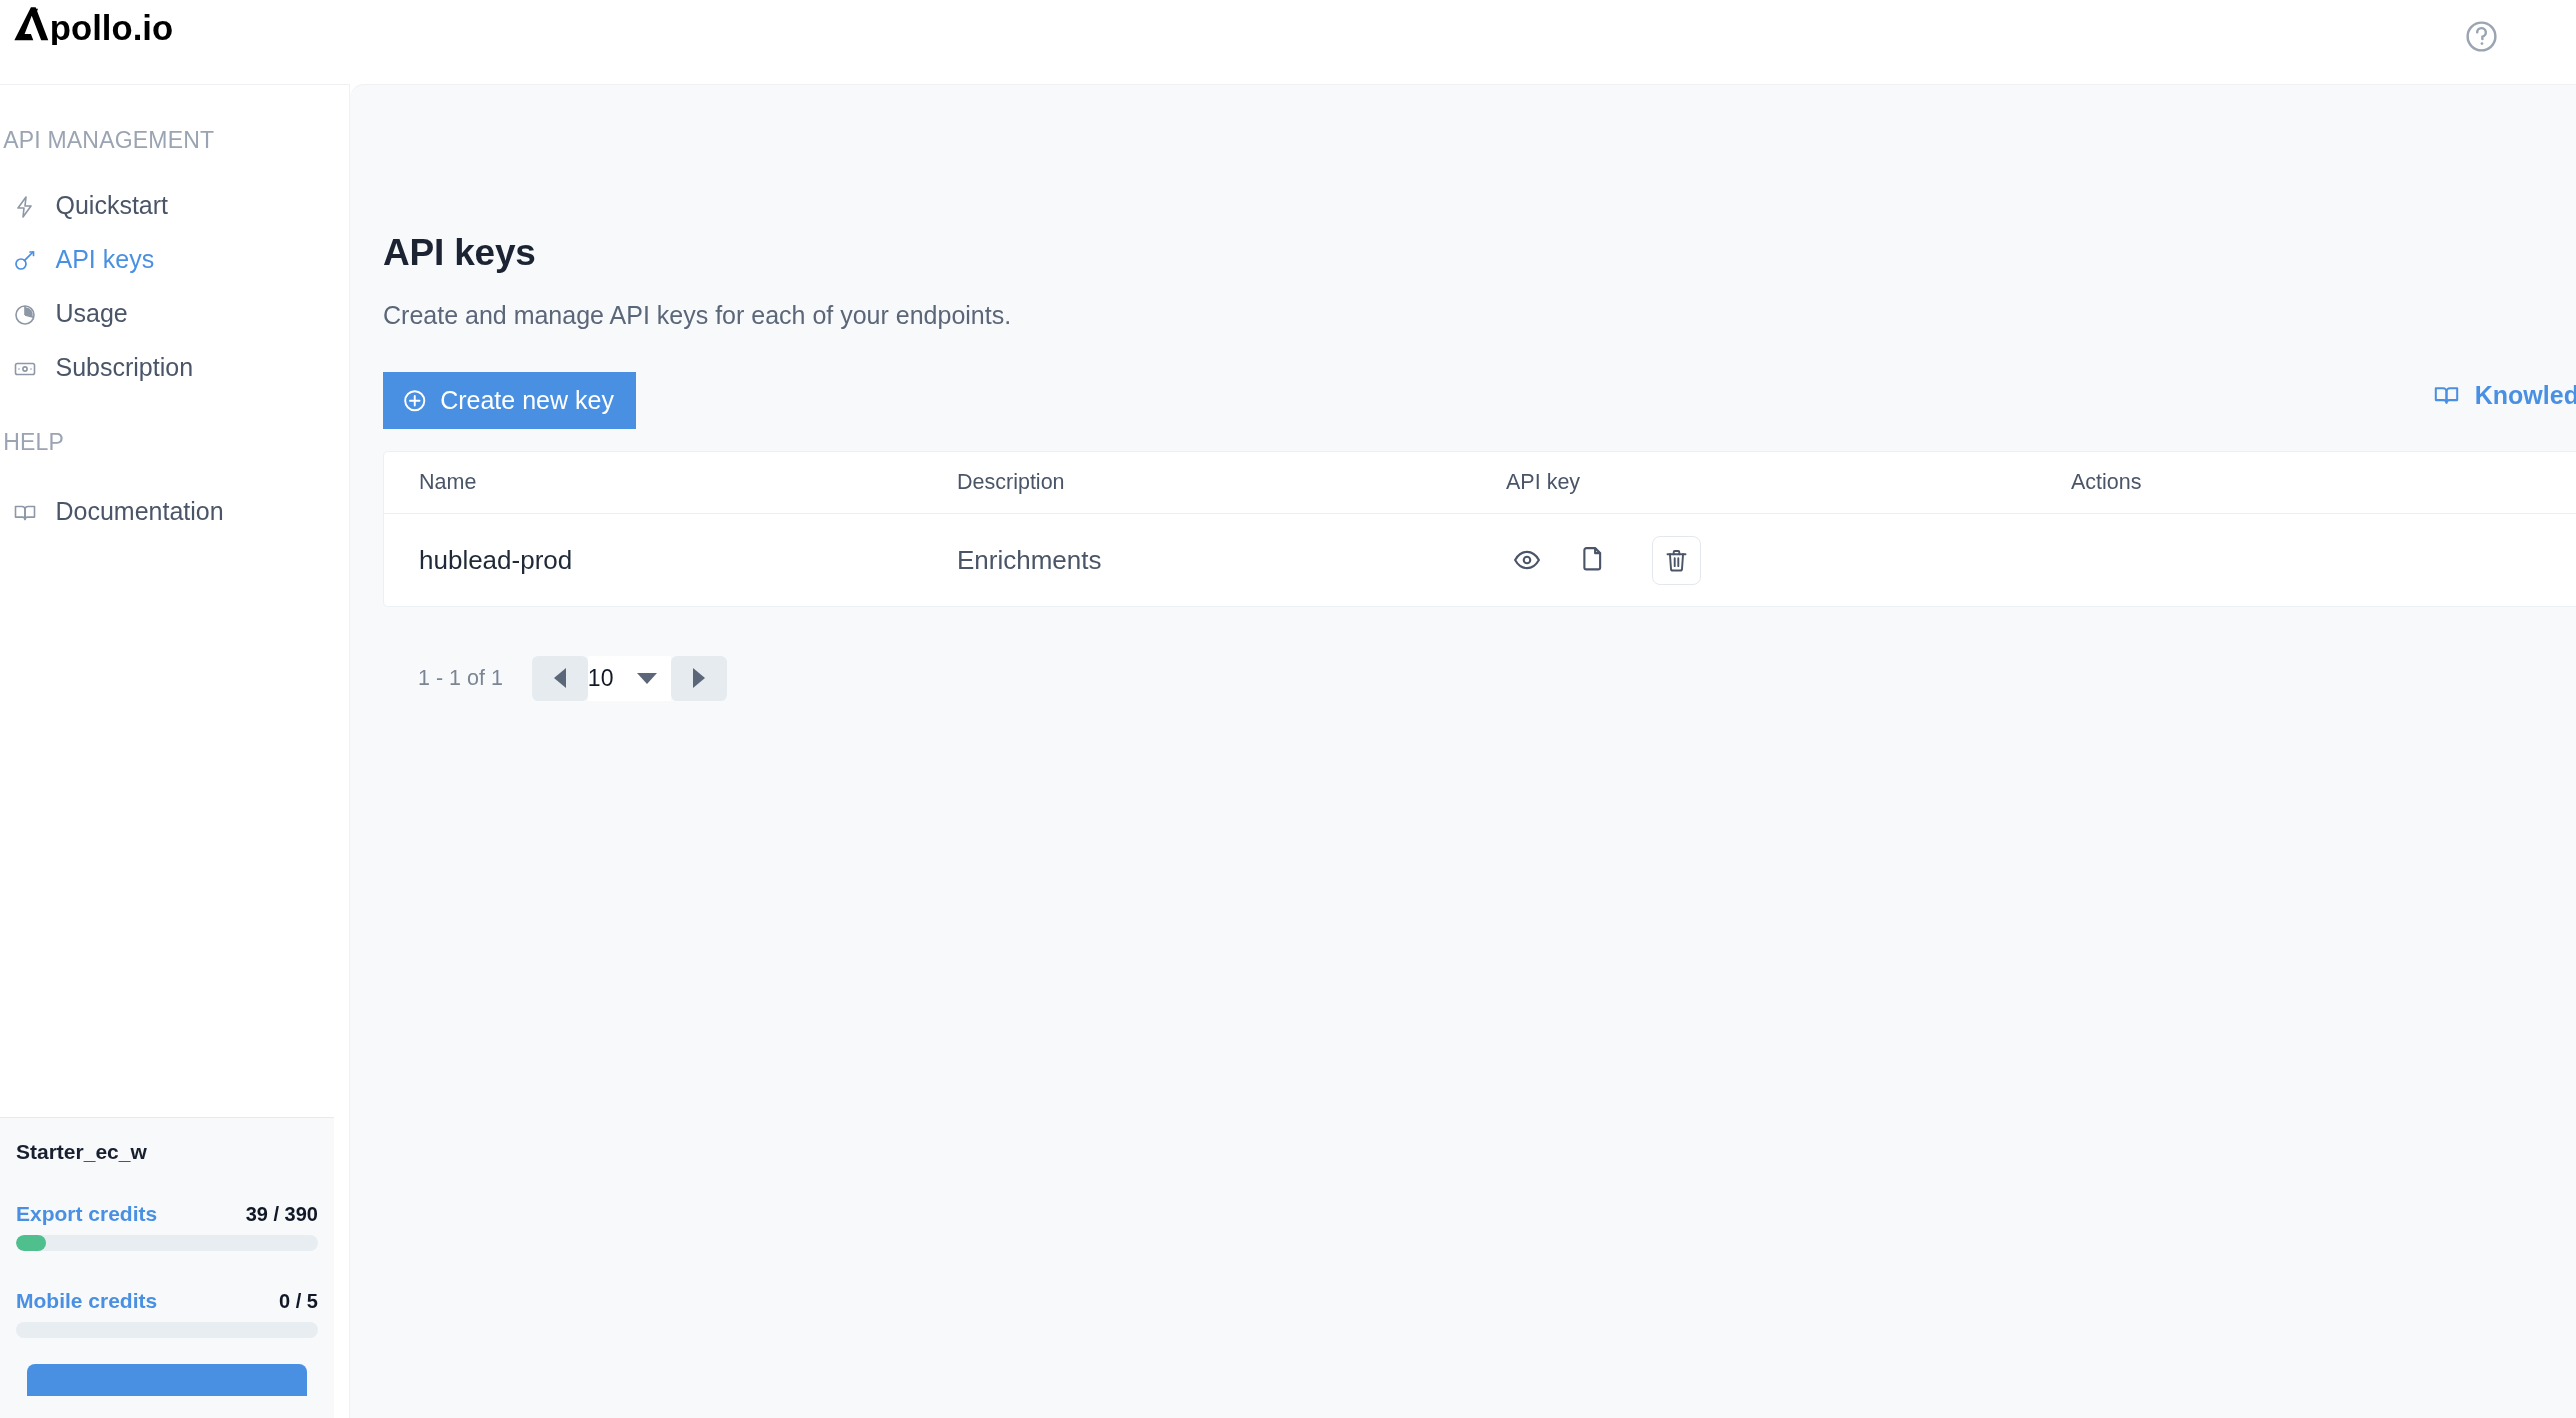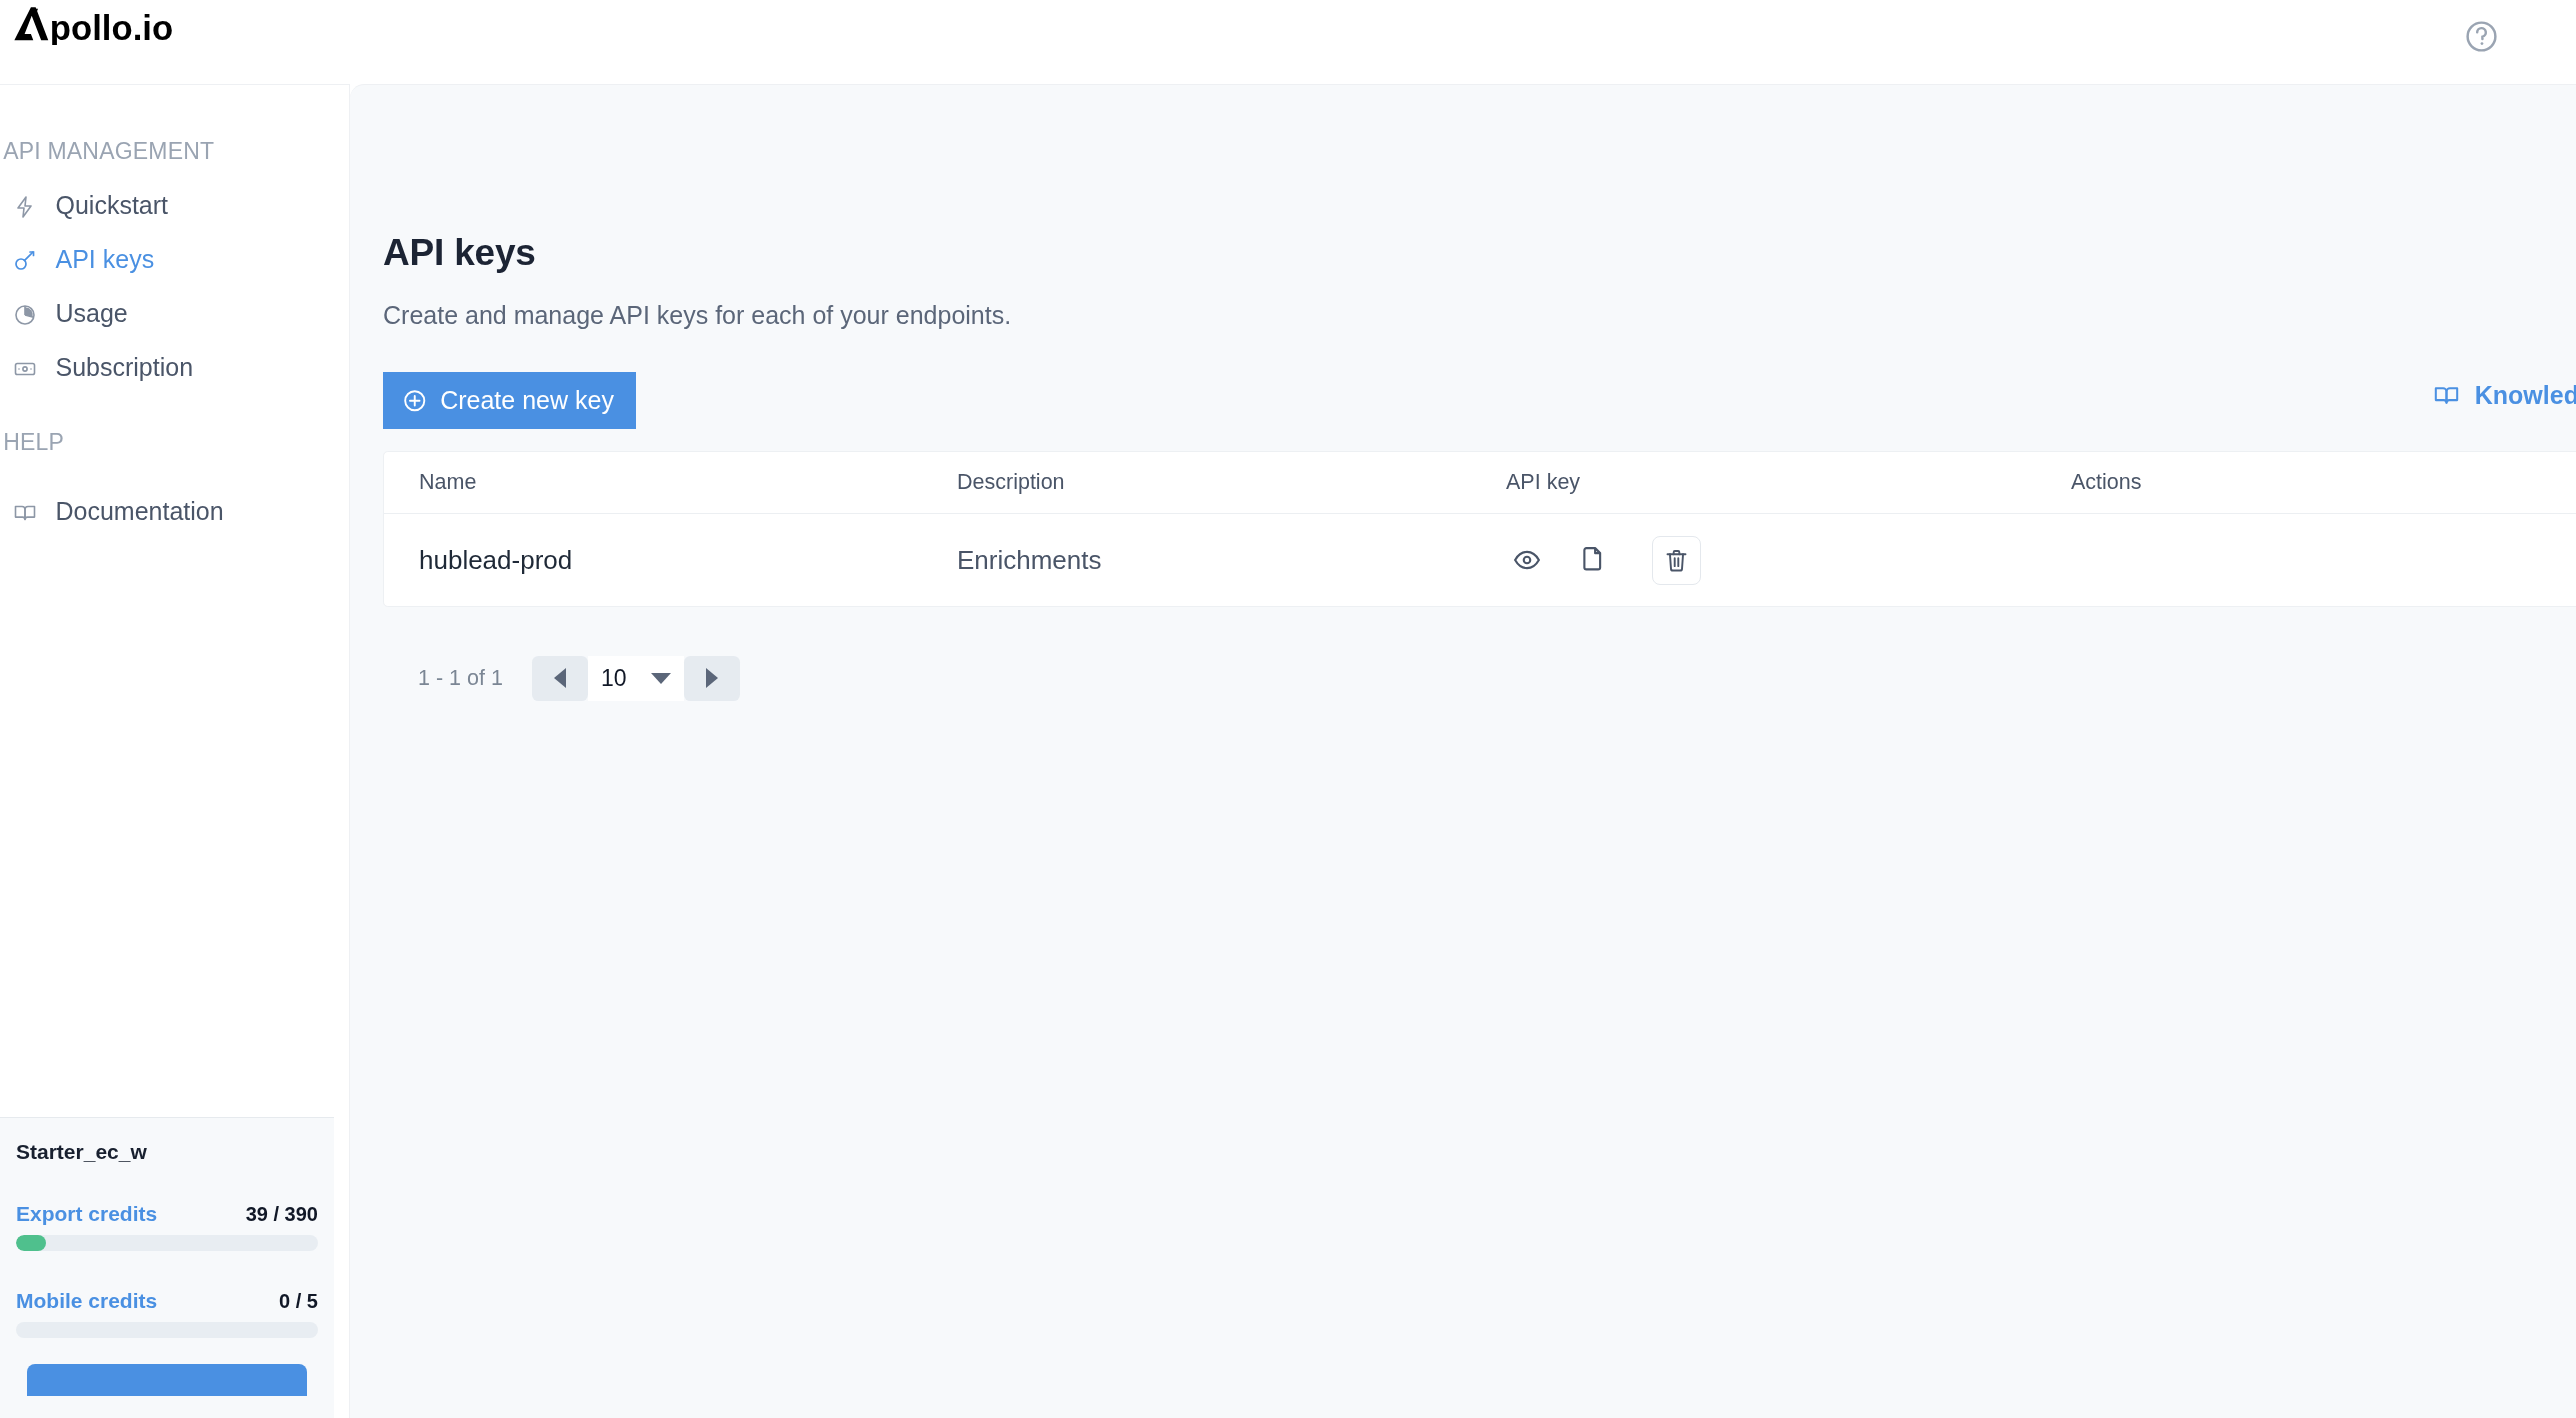--- a/index.html
+++ b/index.html
@@ -47,21 +47,21 @@
     background: #ffffff;
     border-top: 1.6px solid #eef0f3;
     border-right: 1.6px solid #eef0f3;
   }
   .nav-section-label {
     font-size: 23px;
     color: #9aa4b2;
     letter-spacing: 0.2px;
     padding: 0 0 0 1.6px;
   }
-  .sec1 { position: absolute; top: 53px; left: 1.6px; }
+  .sec1 { position: absolute; top: 42px; left: 1.6px; }
   .sec2 { position: absolute; top: 344px; left: 1.6px; }
 
   .nav-list { position: absolute; left: 0; width: 350px; }
   .navlist1 { top: 81px; }
   .navlist2 { top: 387px; }
 
   .nav-item {
     display: flex;
     align-items: flex-end;
     height: 54px;
@@ -239,23 +239,23 @@
   .pg-arrow {
     width: 56px; height: 45px;
     background: #e6ebf0;
     border: none;
     border-radius: 6.4px;
     display: flex; align-items: center; justify-content: center;
     cursor: pointer;
   }
   .pg-arrow.next { border-radius: 6.4px; }
   .pg-select {
-    width: 96px; height: 45px;
-    background: #ffffff;
-    display: flex; align-items: center; justify-content: center;
+    width: 83px; height: 45px;
+    background: #ffffff;
+    display: flex; align-items: center; justify-content: flex-start;
     gap: 24px;
     font-size: 23px;
     color: #111827;
     cursor: pointer;
   }
   .tri-l { width:0;height:0;border-top:10.3px solid transparent;border-bottom:10.3px solid transparent;border-right:12.7px solid #5b6679; }
   .tri-r { width:0;height:0;border-top:10.3px solid transparent;border-bottom:10.3px solid transparent;border-left:12.7px solid #5b6679; }
   .tri-d { width:0;height:0;border-left:10.3px solid transparent;border-right:10.3px solid transparent;border-top:11px solid #5b6679; }
 </style>
 </head>

